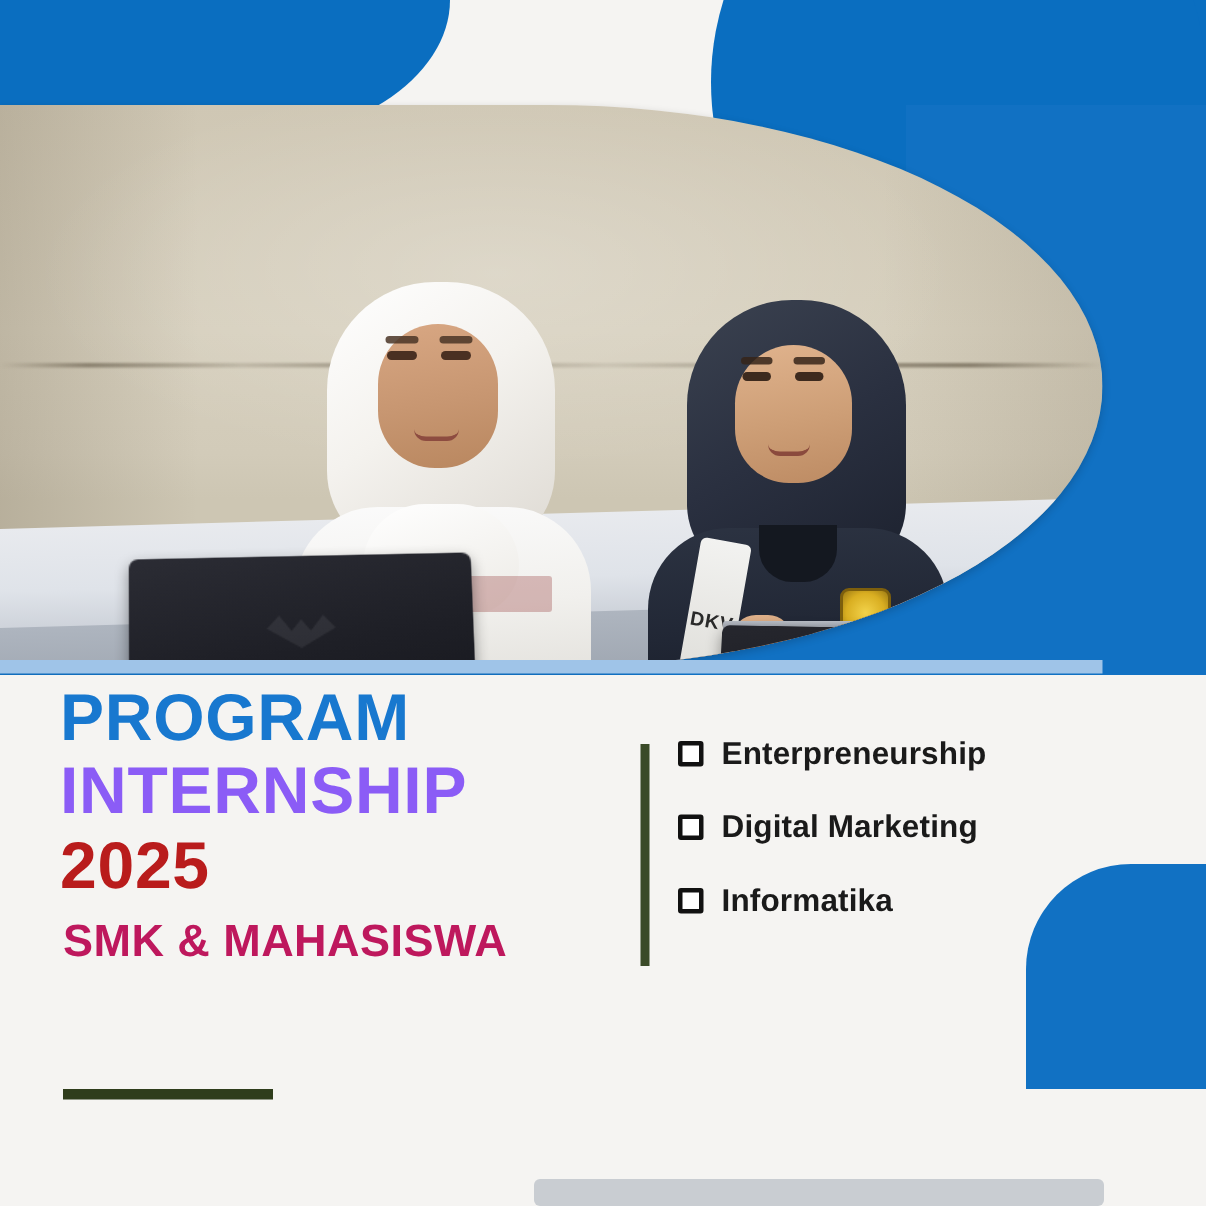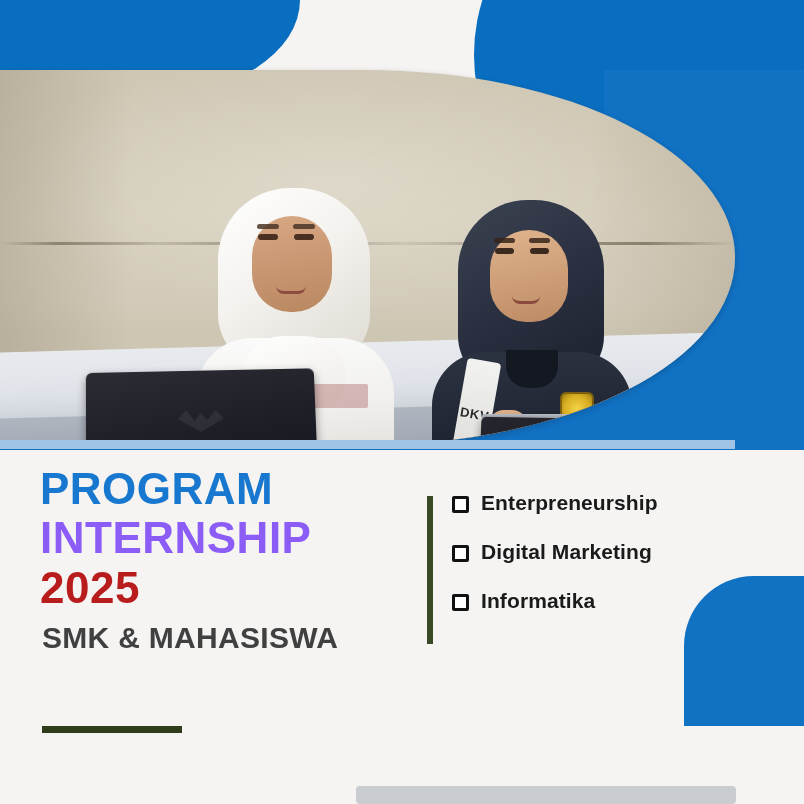--- a/index.html
+++ b/index.html
@@ -222,54 +222,54 @@
     background:#9fc4e8;
   }
 
   
   .content{
     position:absolute;left:0;top:450px;width:804px;height:354px;
     background:#f5f4f2;
   }
 
   .headline{
-    position:absolute;left:40px;top:16px;width:380px;
+    position:absolute;left:40px;top:6px;width:380px;
   }
   .h-program{
     font:800 44px/1.04 "Liberation Sans",sans-serif;
     color:#1878cf;letter-spacing:.5px;margin:0;
   }
   .h-internship{
     font:800 44px/1.10 "Liberation Sans",sans-serif;
     color:#8b5cf6;letter-spacing:.5px;margin:2px 0 0 0;
   }
   .h-year{
     font:800 44px/1.10 "Liberation Sans",sans-serif;
     color:#b91c1c;letter-spacing:.5px;margin:2px 0 0 0;
   }
   .h-target{
     font:800 30px/1.15 "Liberation Sans",sans-serif;
-    color:#404040;letter-spacing:.3px;margin:8px 0 14px 2px;
+    color:#be185d;letter-spacing:.3px;margin:8px 0 14px 2px;
   }
   .rule-green{
     position:absolute;left:42px;top:276px;width:140px;height:7px;
     background:#2f3d1c;
   }
 
   
   .divider-v{
     position:absolute;left:427px;top:46px;width:6px;height:148px;
     background:#3a4a28;
   }
   .list{
     position:absolute;left:452px;top:42px;width:320px;
     list-style:none;margin:0;padding:0;
   }
   .list li{
-    display:flex;align-items:flex-end;gap:12px;
+    display:flex;align-items:center;gap:12px;
     font:700 21px/1 "Liberation Sans",sans-serif;
     color:#1a1a1a;margin-bottom:28px;letter-spacing:.1px;
   }
   .chk{
     display:inline-block;width:17px;height:17px;flex:0 0 17px;
     background:#ffffff;border:3px solid #111111;border-radius:2px;
   }
 
   
   .blob-br{

